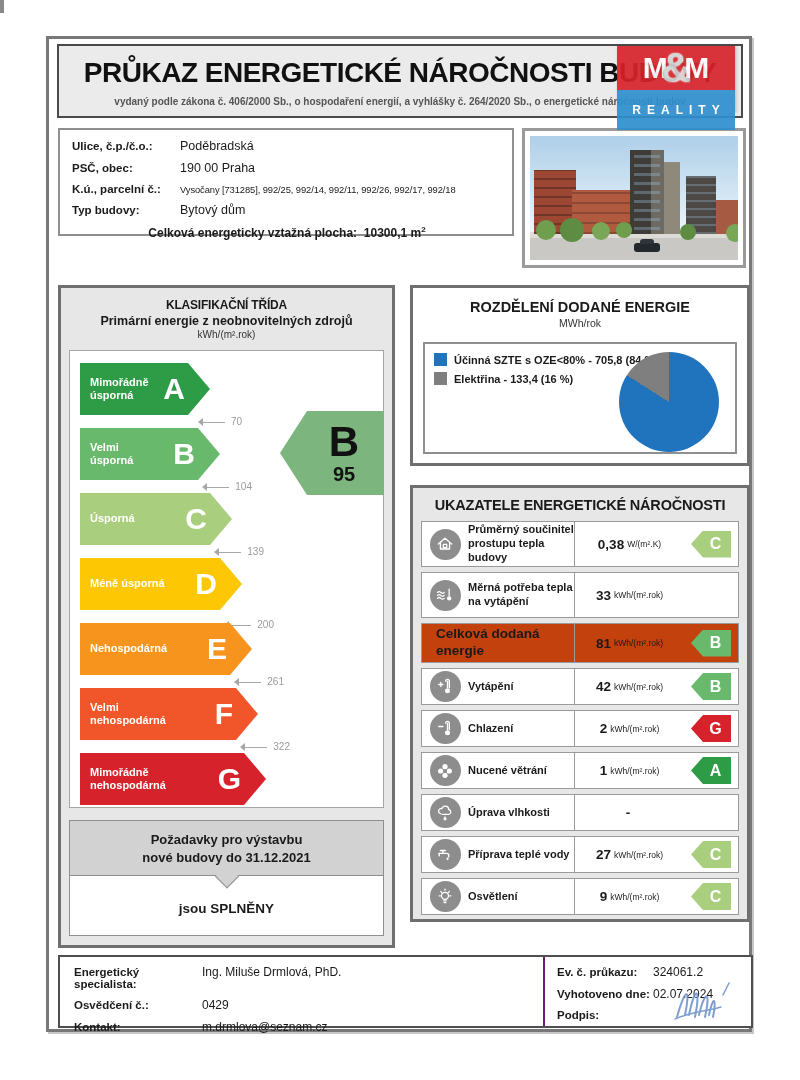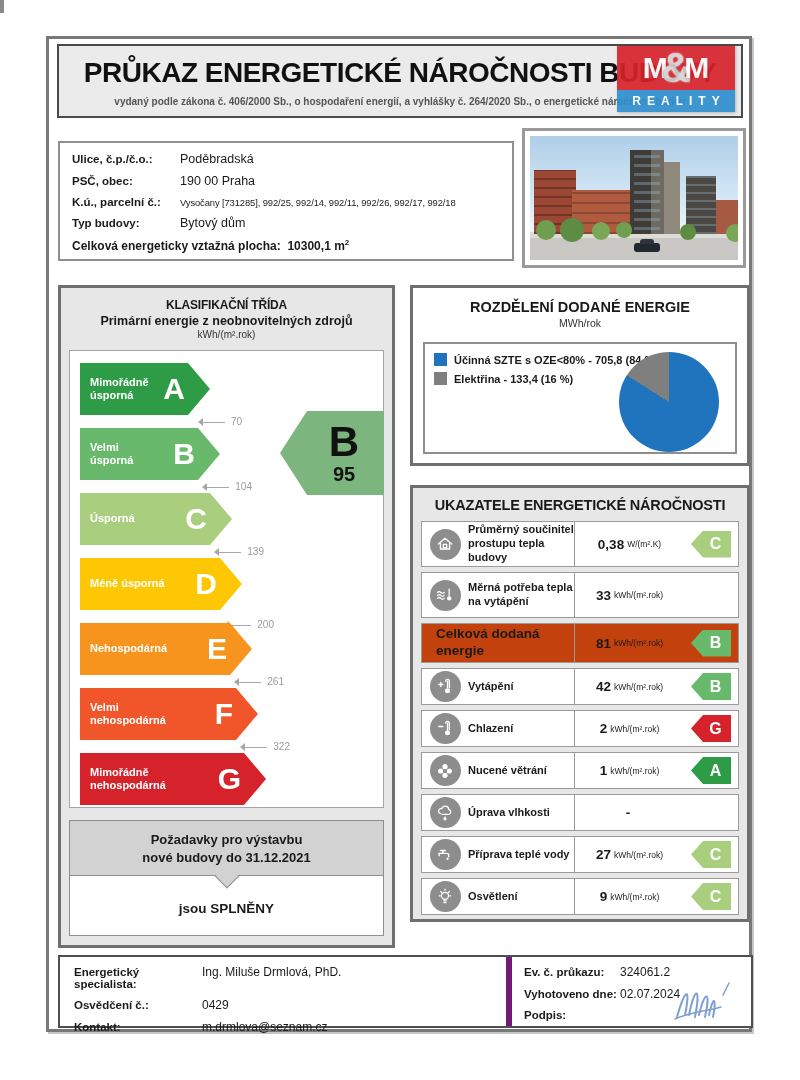--- a/index.html
+++ b/index.html
@@ -15,31 +15,31 @@
   .title-box { position:absolute; left:8px; top:5px; width:686px; height:74px;
                background:#ebebeb; border:2px solid #4a4a4a; text-align:center; }
   .title-box h1 { margin-top:11px; font-size:28px; font-weight:800; letter-spacing:-0.5px; color:#111; }
   .title-box .sub { margin-top:7px; font-size:10px; font-weight:700; color:#555; }
 
   .logo { position:absolute; left:568px; top:7px; width:118px; height:66px; z-index:5; opacity:.92;
           box-shadow:1px 1px 3px rgba(0,0,0,.25); }
   .logo-top { height:44px; background:#d7232b; display:flex; align-items:center; justify-content:center; }
   .logo-top .lm { color:#fff; font-size:30px; font-weight:900; line-height:1; }
   .logo-top .lamp { color:#d4d4d4; font-size:42px; font-weight:800; line-height:1; margin:0 -7px; text-shadow:0 0 2px #fff; }
-  .logo-bottom { height:22px; background:#2f8fce; color:#fff; font-size:12px; font-weight:800;
+  .logo-bottom { height:40px; background:#2f8fce; color:#fff; font-size:12px; font-weight:800;
                  letter-spacing:6px; display:flex; align-items:center; justify-content:center; padding-left:6px; }
 
   
-  .info-box { position:absolute; left:9px; top:102px; width:456px; height:120px;
+  .info-box { position:absolute; left:9px; top:89px; width:456px; height:108px;
               border:2px solid #8f8f8f; background:#fff; padding:9px 10px 0 12px; }
   .info-row { display:flex; margin-bottom:8px; align-items:baseline; }
   .info-row .lbl { width:108px; flex:none; font-size:11.5px; font-weight:700; }
   .info-row .val { font-size:12.5px; }
   .info-row .val.small { font-size:9.4px; letter-spacing:-0.1px; }
-  .area-row { font-size:12px; font-weight:700; margin-top:2px; }
+  .area-row { font-size:12px; font-weight:700; margin-top:2px;text-align:center; }
   .area-row sup { font-size:8px; }
 
   
   .photo-box { position:absolute; left:473px; top:89px; width:224px; height:140px;
                border:3px solid #9a9a9a; background:#fff; padding:5px; }
   .photo { position:relative; width:100%; height:100%; overflow:hidden;
            background:linear-gradient(180deg,#aecfe8 0%,#d9e9f6 55%,#eef4f9 75%); }
   .photo div { position:absolute; }
   .ph-road { left:0; right:0; bottom:0; height:24px; background:#c9c8c4; }
   .ph-side { left:0; right:0; bottom:22px; height:6px; background:#dedcd6; }
@@ -135,21 +135,21 @@
            color:#fff; font-weight:800; font-size:16px; display:flex; align-items:center;
            justify-content:center; padding-left:9px; }
   .ind-row.hl { background:#c2410c; }
   .ind-row.hl .lbl2 { font-size:13.5px; font-weight:800; padding-left:14px; }
   .r-tall { height:46px; } .r-mid { height:40px; } .r-std { height:37px; }
 
   
   .footer-box { position:absolute; left:9px; top:916px; width:695px; height:73px;
                 border:2px solid #4f4f4f; background:#fff; display:flex; }
   .f-left { flex:1; padding:8px 12px 0 14px; }
-  .f-right { width:245px; flex:none; border-left:6px solid #701a75; padding:8px 10px 0 12px; position:relative; }
+  .f-right { width:208px; flex:none; border-left:2px solid #701a75; padding:8px 10px 0 12px; position:relative; }
   .f-row { display:flex; margin-bottom:8px; align-items:baseline; }
   .f-row .flbl { font-size:11.5px; font-weight:700; flex:none; }
   .f-left .flbl { width:128px; }
   .f-right .flbl { width:96px; }
   .f-row .fval { font-size:12px; }
   .signature { position:absolute; right:8px; top:20px; }
 
   svg.ic { display:block; }
 </style>
 </head>

